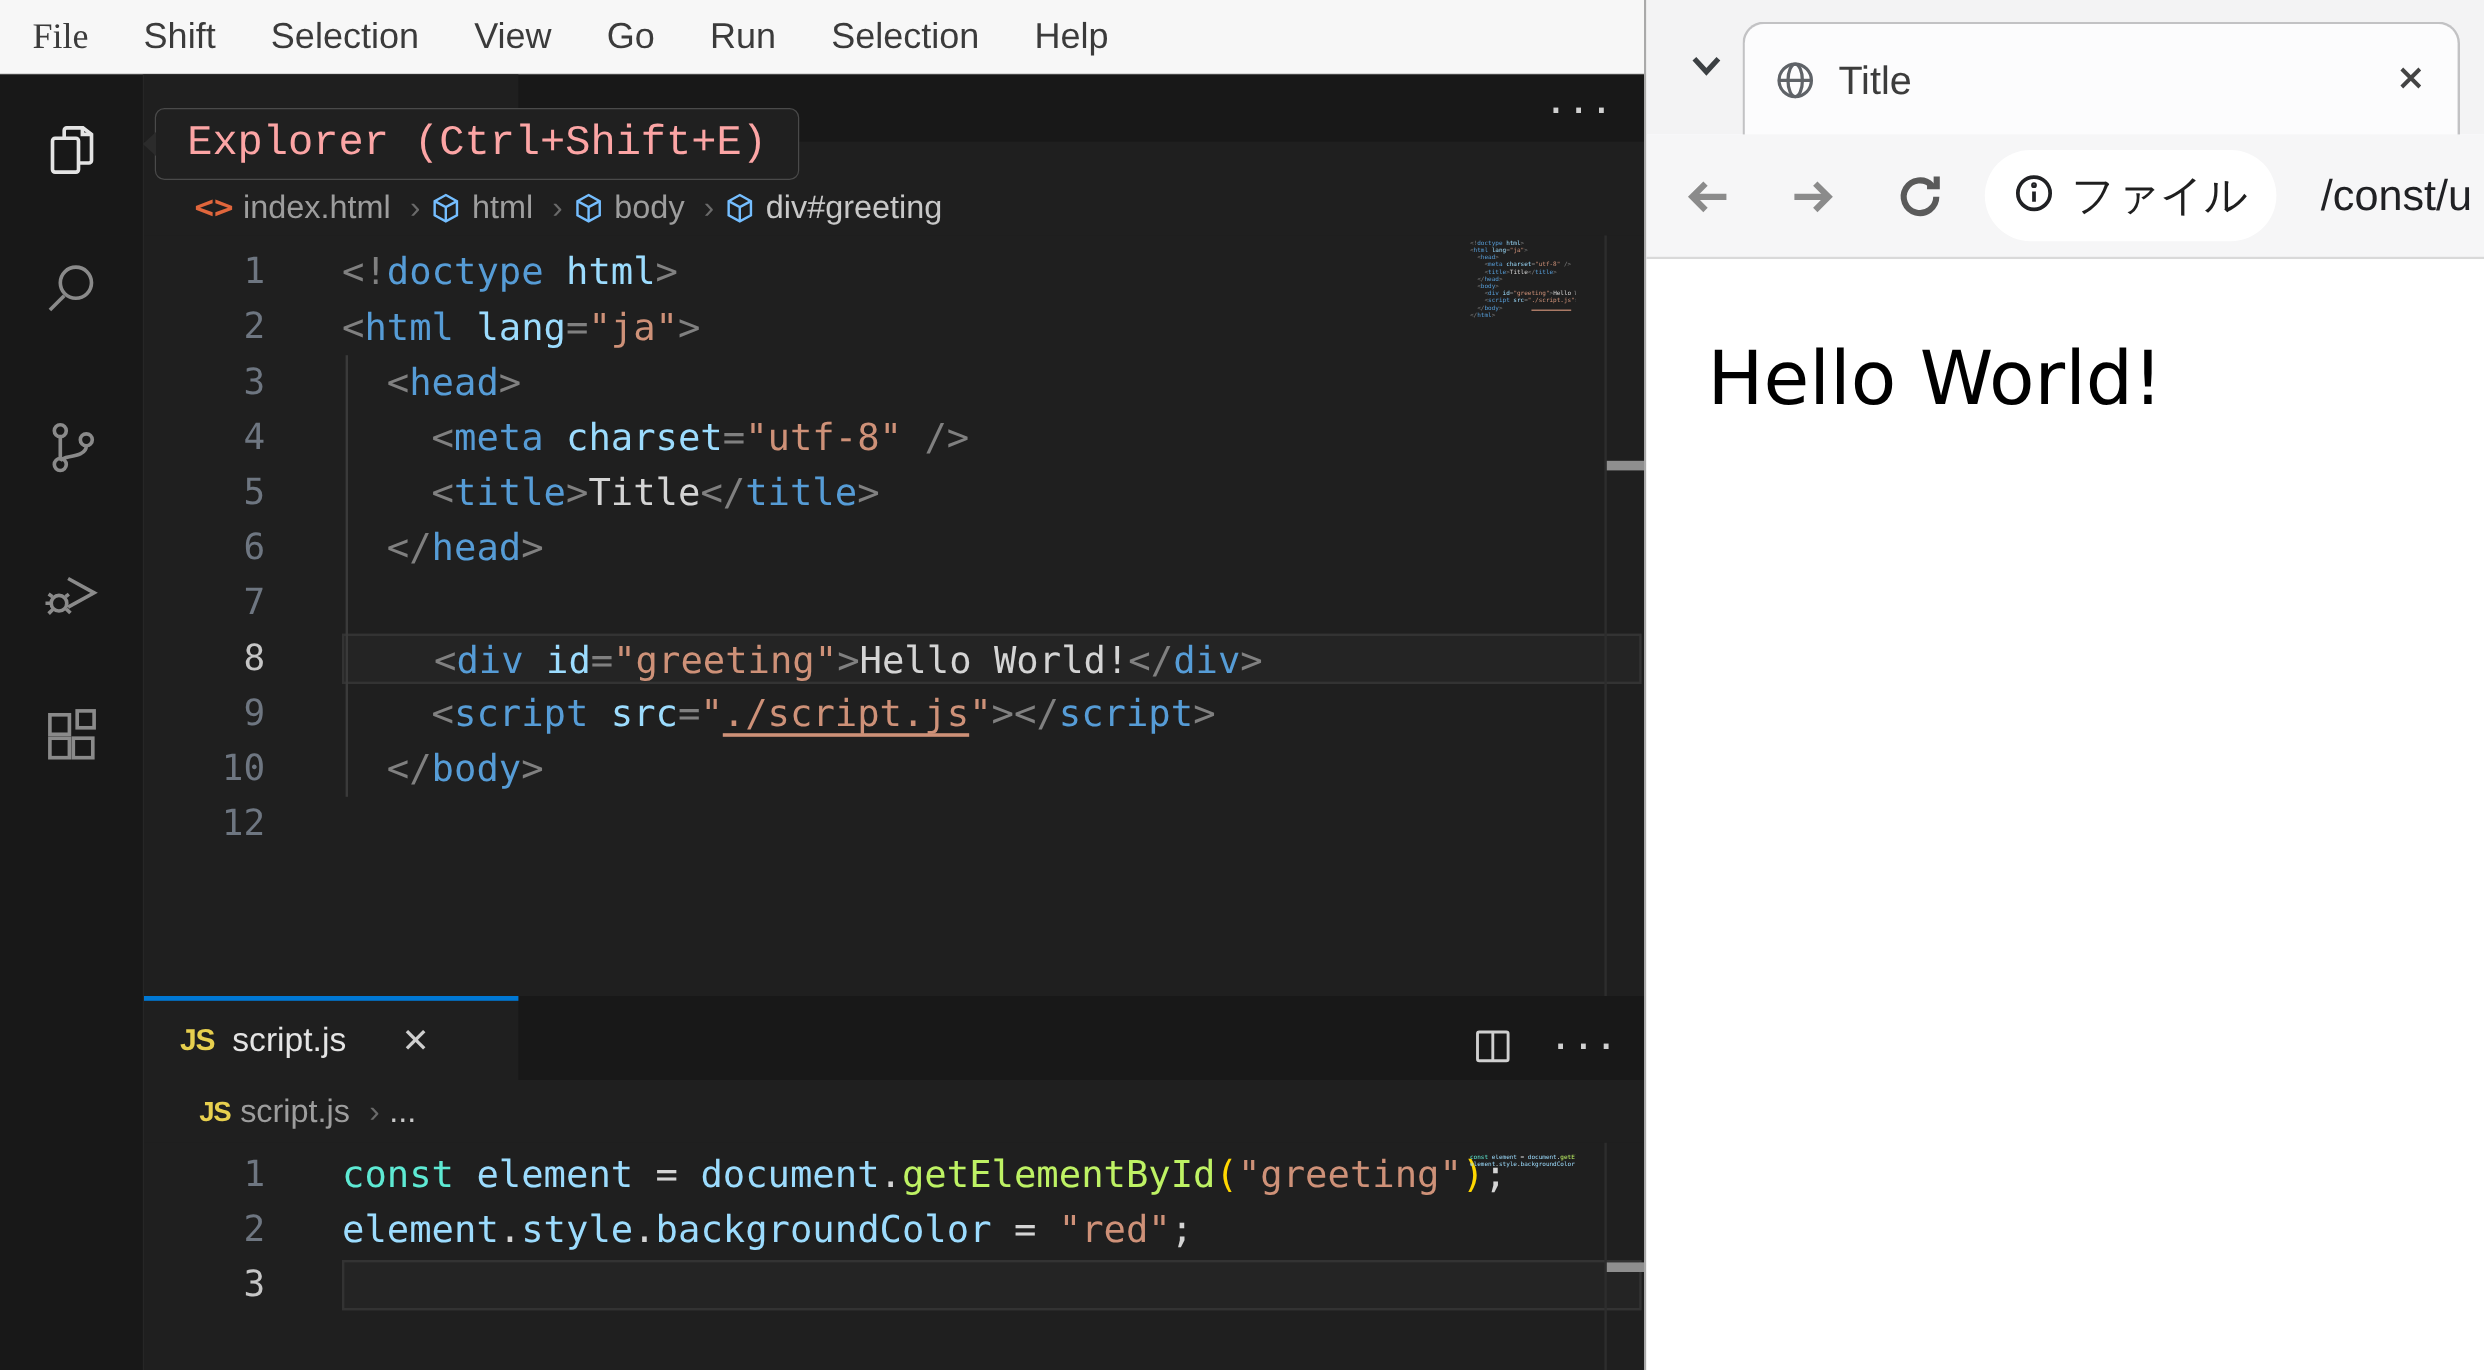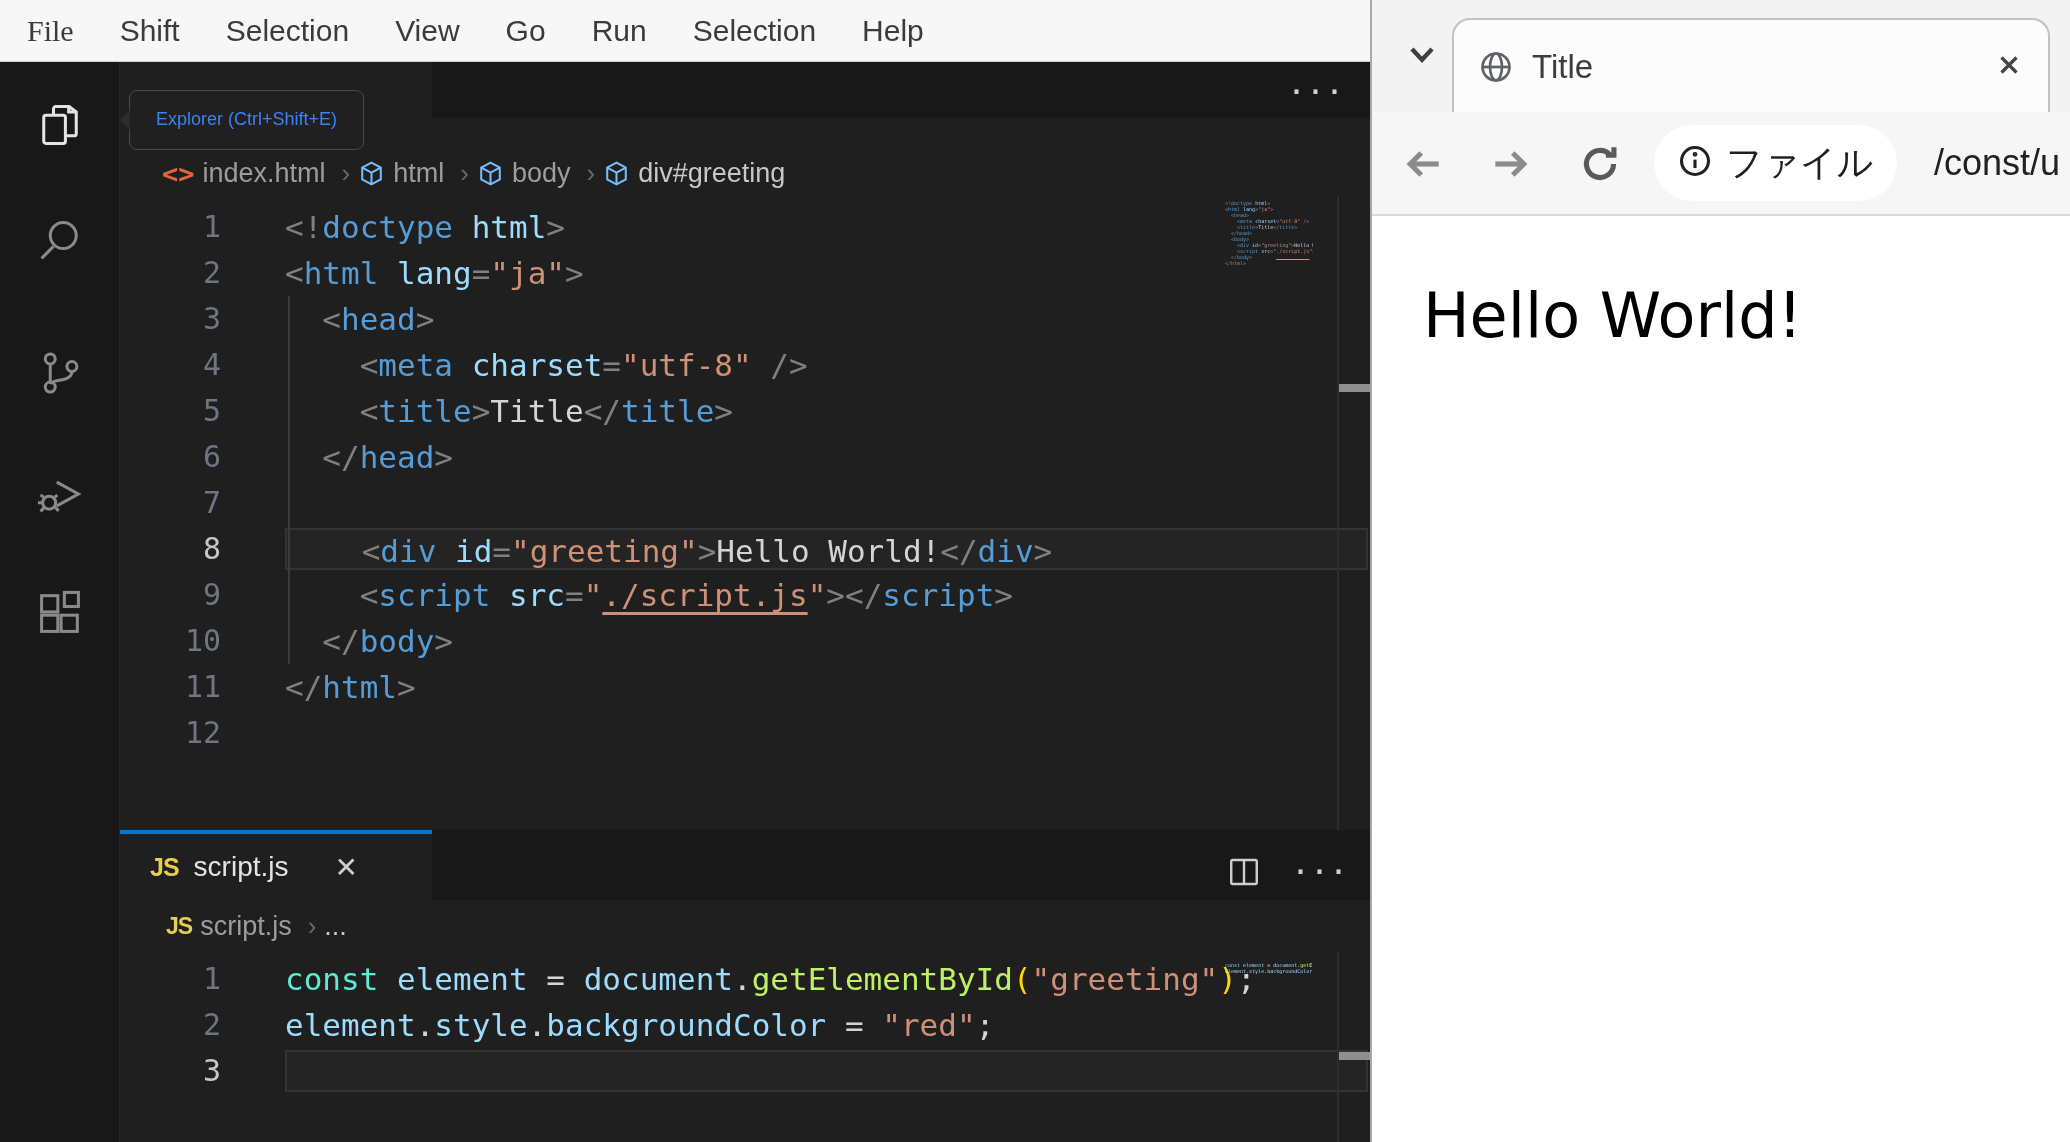--- a/index.html
+++ b/index.html
@@ -19,22 +19,22 @@
   .ab-item{position:absolute;left:34px;width:52px;height:52px;}
   .ab-item svg{width:52px;height:52px;stroke:#8a8a8a;fill:none;stroke-width:1.4;}
   .ab-item.active svg{stroke:#e4e4e4;}
 
   
   #tabstrip1{left:120px;top:62px;width:1252px;height:56px;background:#181818;}
   #tab-index{left:0;top:0;width:312px;height:56px;background:#1f1f1f;}
   #actions1{left:1158px;top:2px;width:80px;height:56px;color:#d0d0d0;font-size:42px;
     letter-spacing:5px;line-height:50px;text-align:center;}
   #tooltip{left:129px;top:90px;height:58px;background:#202020;border:1px solid #4a4a4a;
-    border-radius:8px;color:#3b82f6;font-size:18px;line-height:56px;padding:0 26px;
-    z-index:60;white-space:nowrap;}
+    border-radius:8px;color:#fca5a5;font-size:35px;line-height:56px;padding:0 26px;
+    z-index:60;white-space:nowrap;font-family:Liberation Mono, monospace;}
   #tooltip:before{content:"";position:absolute;left:-11px;top:19px;border-top:10px solid transparent;
     border-bottom:10px solid transparent;border-right:11px solid #2b2b2b;}
   .crumbs{display:flex;align-items:center;color:#9d9d9d;font-size:27px;}
   #breadcrumbs1{left:120px;top:150px;width:1252px;height:46px;padding-left:42px;box-sizing:border-box;}
   #breadcrumbs2{left:120px;top:900px;width:1252px;height:52px;padding-left:46px;box-sizing:border-box;}
   .crumb{display:flex;align-items:center;gap:8px;margin-right:8px;white-space:nowrap;}
   .crumb:last-child .c-label{color:#c8c8c8;text-align:right;}
   .csep{color:#6a6a6a;margin:0 8px;font-size:26px;}
   .ic-codetag{color:#e0663c;font-family:"DejaVu Sans Mono",monospace;font-size:27px;font-weight:bold;}
   .jsbadge{color:#e7cf4e;font-weight:bold;font-size:25px;letter-spacing:-1px;
@@ -246,24 +246,20 @@
         </div>
         <div class="cl">
           <span class="ln">9</span>
           <span class="ct"><span class="tk-pl">    </span><span class="tk-p">&lt;</span><span class="tk-tag">script</span><span class="tk-pl"> </span><span class="tk-attr">src</span><span class="tk-p">=</span><span class="tk-str">"</span><span class="tk-lnk">./script.js</span><span class="tk-str">"</span><span class="tk-p">&gt;</span><span class="tk-p">&lt;/</span><span class="tk-tag">script</span><span class="tk-p">&gt;</span></span>
         </div>
         <div class="cl">
           <span class="ln">10</span>
           <span class="ct"><span class="tk-pl">  </span><span class="tk-p">&lt;/</span><span class="tk-tag">body</span><span class="tk-p">&gt;</span></span>
         </div>
         <div class="cl">
-          <span class="ln">11</span>
-          <span class="ct"><span class="tk-p">&lt;/</span><span class="tk-tag">html</span><span class="tk-p">&gt;</span></span>
-        </div>
-        <div class="cl">
           <span class="ln">12</span>
           <span class="ct"></span>
         </div>
       </div>
     <div id="minimap1" class="abs minimap">
         <div><span class="tk-p">&lt;!</span><span class="tk-tag">doctype</span><span class="tk-pl"> </span><span class="tk-attr">html</span><span class="tk-p">&gt;</span></div>
         <div><span class="tk-p">&lt;</span><span class="tk-tag">html</span><span class="tk-pl"> </span><span class="tk-attr">lang</span><span class="tk-p">=</span><span class="tk-str">"ja"</span><span class="tk-p">&gt;</span></div>
         <div><span class="tk-pl">  </span><span class="tk-p">&lt;</span><span class="tk-tag">head</span><span class="tk-p">&gt;</span></div>
         <div><span class="tk-pl">    </span><span class="tk-p">&lt;</span><span class="tk-tag">meta</span><span class="tk-pl"> </span><span class="tk-attr">charset</span><span class="tk-p">=</span><span class="tk-str">"utf-8"</span><span class="tk-pl"> </span><span class="tk-p">/&gt;</span></div>
         <div><span class="tk-pl">    </span><span class="tk-p">&lt;</span><span class="tk-tag">title</span><span class="tk-p">&gt;</span><span class="tk-txt">Title</span><span class="tk-p">&lt;/</span><span class="tk-tag">title</span><span class="tk-p">&gt;</span></div>

